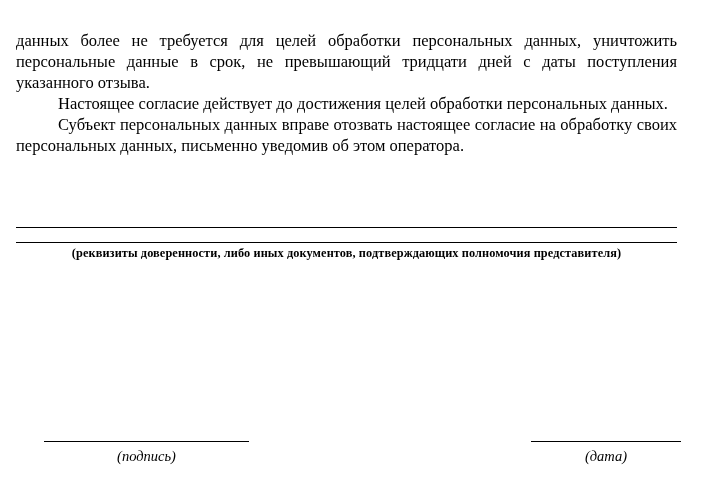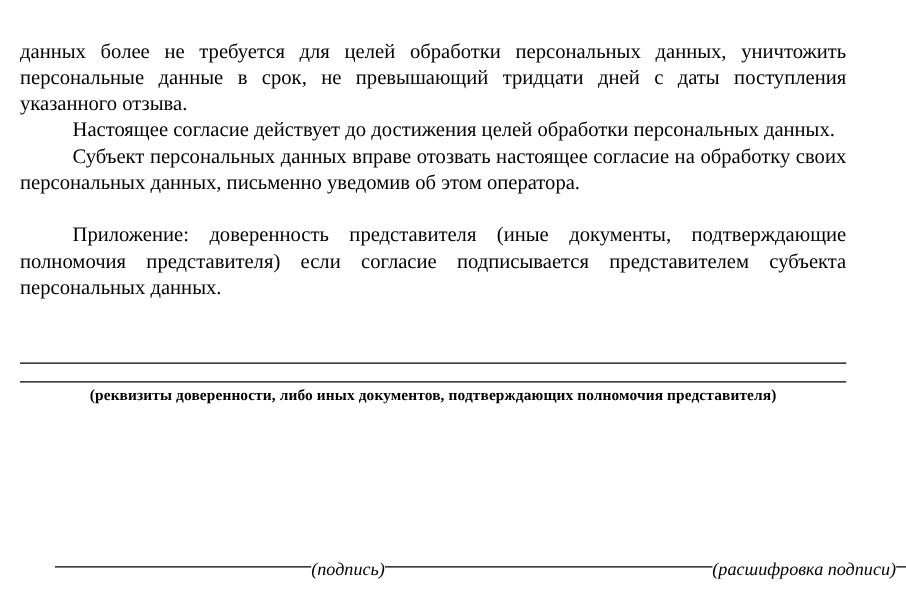--- a/index.html
+++ b/index.html
@@ -57,21 +57,21 @@
     position: absolute;
     left: 44px;
     right: 44px;
     bottom: 28px;
     display: flex;
     justify-content: space-between;
     align-items: flex-start;
   }
   .sig-col {
     display: flex;
-    flex-direction: row;
+    flex-direction: column;
     align-items: center;
   }
   .sig-col .line {
     border-bottom: 1.4px solid #000;
     height: 0;
   }
   .sig-col .label {
     font-size: 14.5px;
     font-style: italic;
     margin-top: 6px;
@@ -87,37 +87,32 @@
 <div class="page">
 
   <p class="para">данных более не требуется для целей обработки персональных данных, уничтожить персональные данные в срок, не превышающий тридцати дней с даты поступления указанного отзыва.</p>
 
   <p class="para indent">Настоящее согласие действует до достижения целей обработки персональных данных.</p>
 
   <p class="para indent">Субъект персональных данных вправе отозвать настоящее согласие на обработку своих персональных данных, письменно уведомив об этом оператора.</p>
 
   <div class="gap-block"></div>
 
-  <p class="para indent">Приложение: доверенность представителя (иные документы, подтверждающие полномочия представителя) если согласие подписывается представителем субъекта персональных данных.</p>
 
   <div class="sig-lines">
     <div class="rule-full"></div>
     <div class="rule-gap"></div>
     <div class="rule-full"></div>
     <div class="caption">(реквизиты доверенности, либо иных документов, подтверждающих полномочия представителя)</div>
   </div>
 
   <div class="signature-row">
     <div class="sig-col col-1">
       <div class="line"></div>
       <div class="label">(подпись)</div>
     </div>
-    <div class="sig-col col-2">
-      <div class="line"></div>
-      <div class="label">(расшифровка подписи)</div>
-    </div>
     <div class="sig-col col-3">
       <div class="line"></div>
       <div class="label">(дата)</div>
     </div>
   </div>
 
 </div>
 
 </body></html>

